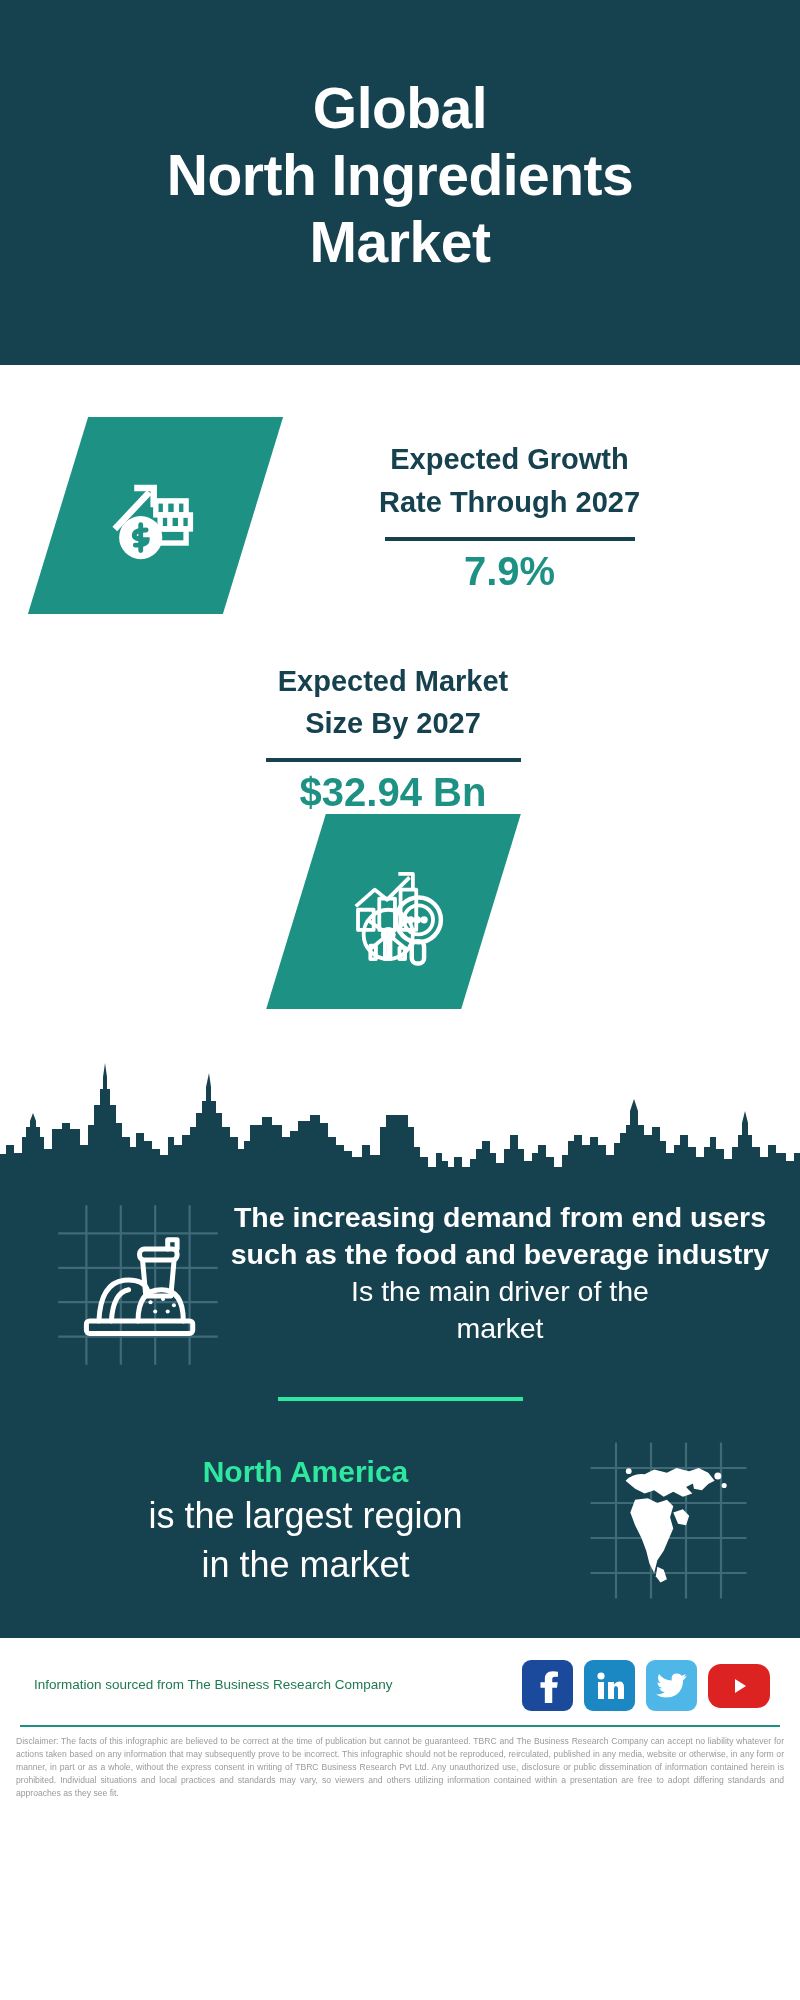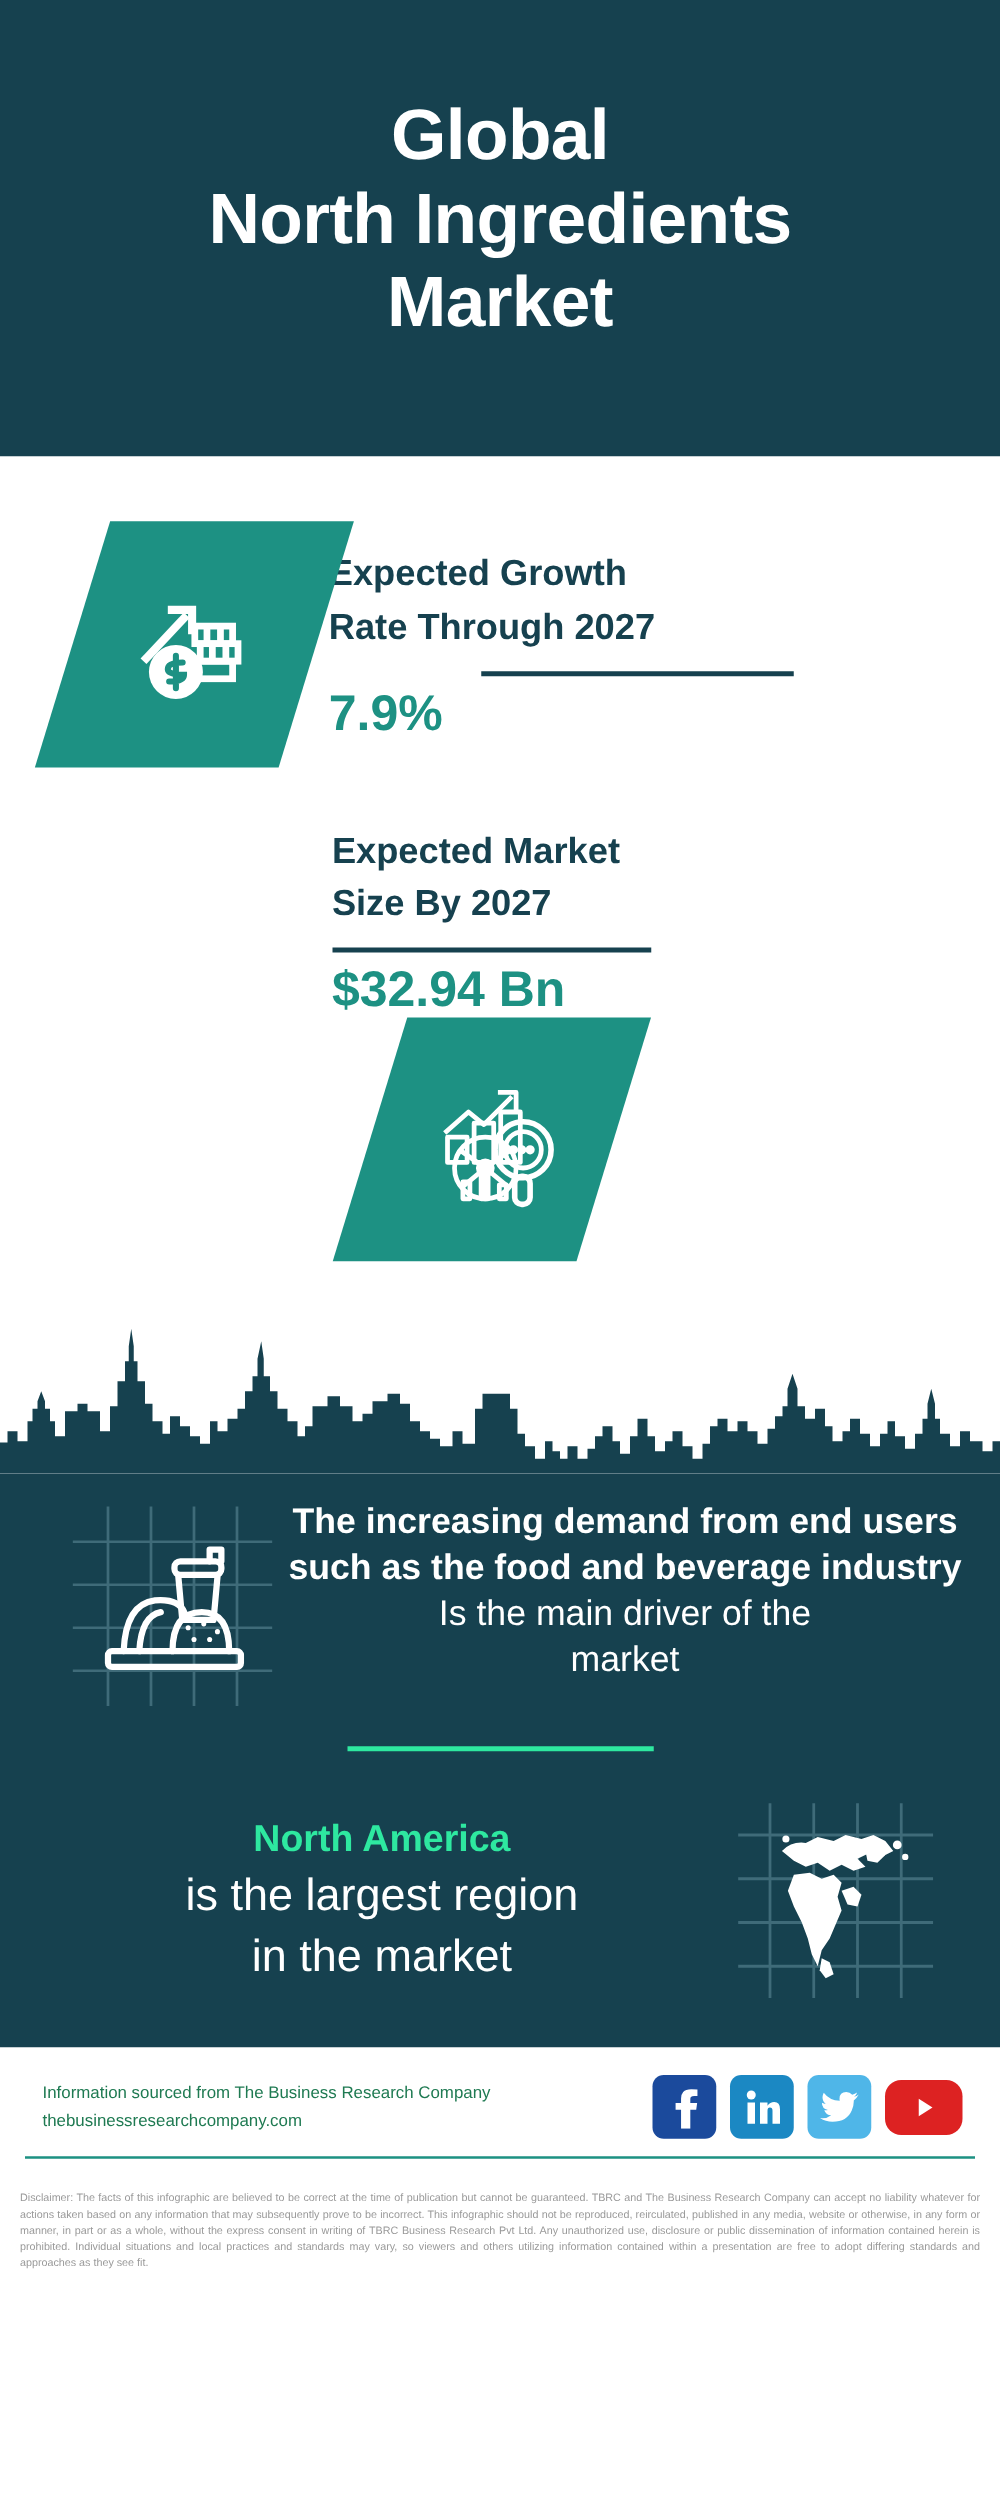--- a/index.html
+++ b/index.html
@@ -34,21 +34,21 @@
 
   .para {
     background:#1d9183;
     width:195px; height:197px;
     flex:0 0 195px;
     display:flex; align-items:center; justify-content:center;
     transform:skewX(-17deg);
   }
   .para > svg { transform:skewX(17deg); }
 
-  .stat-text { flex:1; text-align:left; padding:0 10px; }
+  .stat-text { flex:1; text-align:center; padding:0 10px; }
   .stat-title {
     color:#16414f;
     font-size:29px;
     font-weight:bold;
     line-height:1.45;
   }
   .rule {
     width:250px; height:4px; background:#16414f;
     margin:14px auto 8px;
   }
@@ -115,21 +115,20 @@
   .soc.yt { background:#dd2222; border-radius:13px; width:62px; height:44px; }
 
   .divider { height:2px; background:#1d9183; margin:4px 20px 0 20px; }
 
   .disclaimer {
     padding:8px 16px 0 16px;
     color:#9a9a9a;
     font-size:8.6px;
     line-height:1.52;
     text-align:justify;
-    margin-top:17px;
   }
 </style>
 </head>
 <body>
 
 <div class="page">
 
   <div class="header">
     <h1>
       <span>Global</span><br>
@@ -278,21 +277,20 @@
             </g>
           </svg>
         </div>
       </div>
 
     </div>
 
     <div class="footer">
       <div class="src-text">
         <div>Information sourced from The Business Research Company</div>
-        <div>thebusinessresearchcompany.com</div>
       </div>
       <div class="socials">
         <div class="soc fb">
           <svg width="26" height="34" viewBox="0 0 20 28" fill="#ffffff">
             <path d="M13.5 28 L13.5 15.5 L17.4 15.5 L18 11 L13.5 11 L13.5 8.2 Q13.5 6.4 16 6.4 L18.2 6.4 L18.2 2.2 Q16.4 1.9 14.1 1.9 Q10.4 1.9 8.8 3.8 Q7.4 5.4 7.4 8 L7.4 11 L3.8 11 L3.8 15.5 L7.4 15.5 L7.4 28 Z"></path>
           </svg>
         </div>
         <div class="soc li">
           <svg width="30" height="30" viewBox="0 0 30 30" fill="#ffffff">
             <rect x="3" y="11" width="6" height="17"></rect>

